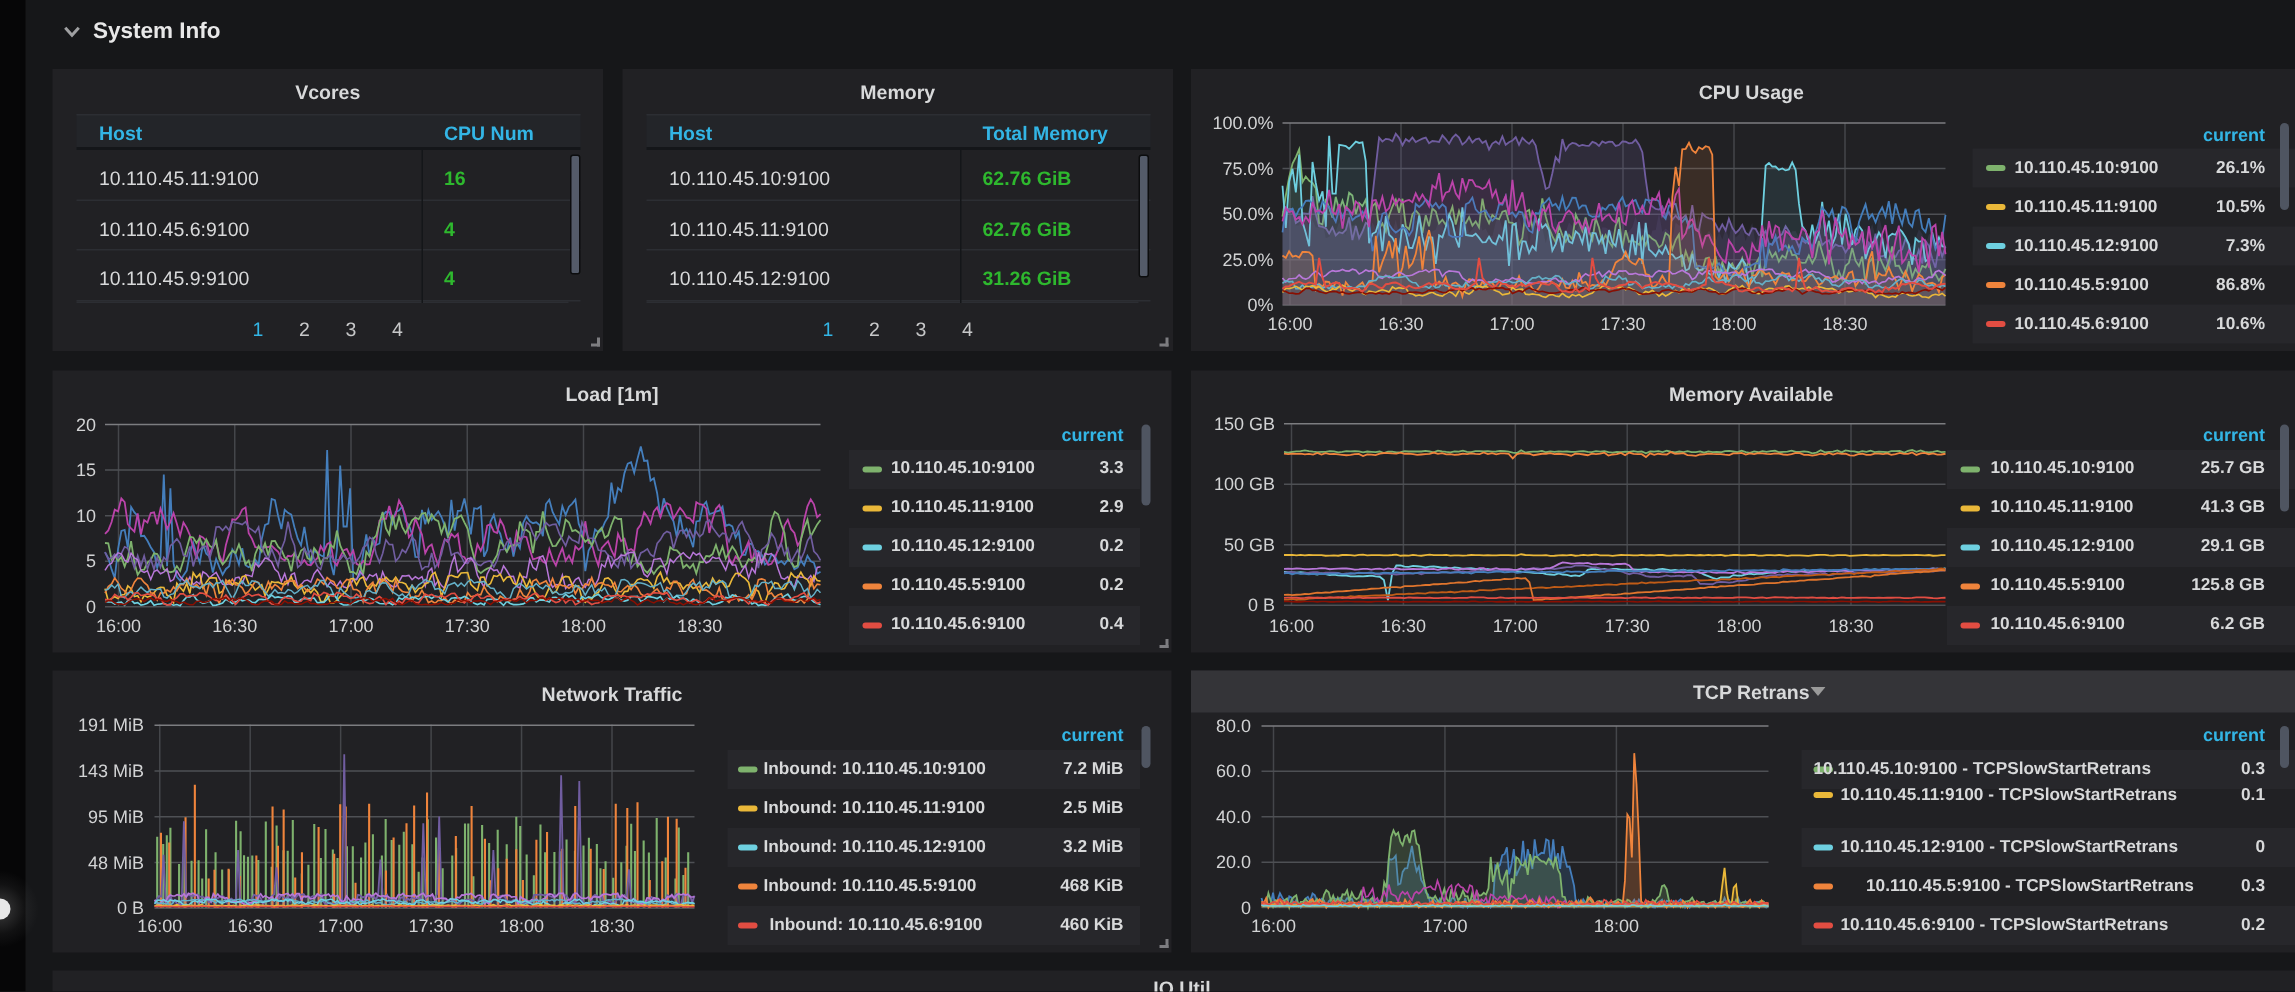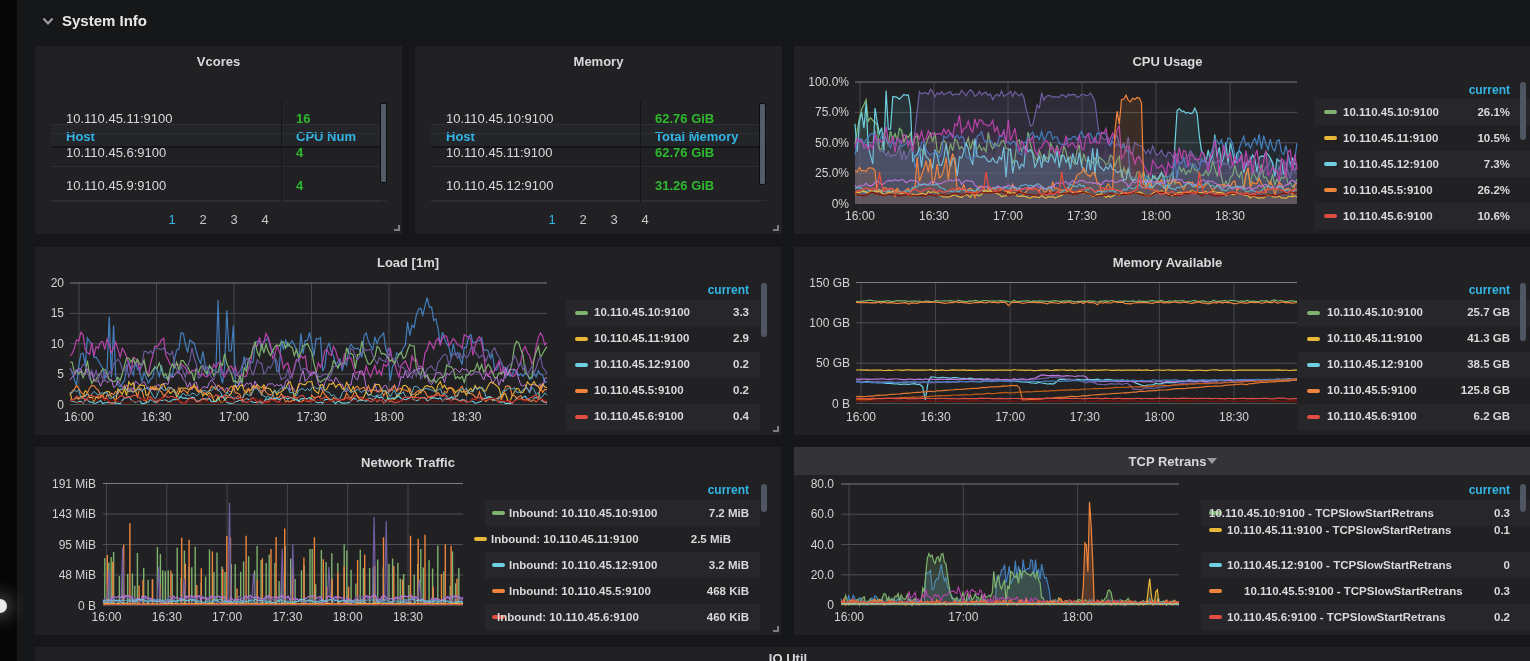--- a/index.html
+++ b/index.html
@@ -4,21 +4,21 @@
 html,body { width:1530px; height:661px; overflow:hidden; background:#161719;
   font-family:"Liberation Sans", sans-serif; position:relative; }
 .strip { position:absolute; left:0; top:0; width:17px; height:661px; background:#060607; }
 .glow { position:absolute; left:-26px; top:580px; width:52px; height:52px; border-radius:50%;
   background:radial-gradient(circle, rgba(200,200,200,0.28) 0%, rgba(120,120,120,0.10) 45%, transparent 70%); }
 .dot { position:absolute; left:-7px; top:599px; width:14px; height:14px; border-radius:50%; background:#e8e8e8; }
 .panel { position:absolute; background:#212124; }
 .ptitle { position:absolute; width:100%; top:8px; text-align:center; font-size:13px; font-weight:bold; color:#d8d9da; }
 .rowhead { position:absolute; left:62px; top:12px; font-size:15px; font-weight:bold; color:#e8e8e8; }
 .chev { position:absolute; left:42px; top:16px; }
-.th { position:absolute; height:24px; background:#232529; border-top:1px solid #2c2e33; border-bottom:2px solid #141619;margin-top:48px; }
+.th { position:absolute; height:24px; background:#232529; border-top:1px solid #2c2e33; border-bottom:2px solid #141619; }
 .thc { position:absolute; top:4px; font-size:13px; font-weight:bold; color:#33b5e5; }
 .tr { position:absolute; height:33.5px; border-bottom:1px solid #2c2e33; }
 .tc { position:absolute; top:11px; font-size:13px; color:#d8d9da; }
 .tcv { position:absolute; top:11px; font-size:13px; font-weight:bold; color:#2eb82e; }
 .pg { position:absolute; width:14px; text-align:center; font-size:13px; color:#c7c8c9; }
 .pg.on { color:#33b5e5; }
 .lg-cur { position:absolute; text-align:right; font-size:12px; font-weight:bold; color:#33b5e5; }
 .lg-row { position:absolute; height:26px; }
 .sw { position:absolute; top:11px; width:13px; height:4px; border-radius:2px; }
 .lg-name { position:absolute; top:6.5px; font-size:11.5px; font-weight:bold; color:#d8d9da; white-space:nowrap; }
@@ -297,21 +297,21 @@
 <span class="lg-val" style="width:195px">10.5%</span>
 </div>
 <div class="lg-row" style="left:1315px;top:151.0px;width:215px;background:#27272b">
 <span class="sw" style="left:9px;background:#6ED0E0"></span>
 <span class="lg-name" style="left:28px">10.110.45.12:9100</span>
 <span class="lg-val" style="width:195px">7.3%</span>
 </div>
 <div class="lg-row" style="left:1315px;top:177.0px;width:215px;background:transparent">
 <span class="sw" style="left:9px;background:#EF843C"></span>
 <span class="lg-name" style="left:28px">10.110.45.5:9100</span>
-<span class="lg-val" style="width:195px">26.2%</span>
+<span class="lg-val" style="width:195px">86.8%</span>
 </div>
 <div class="lg-row" style="left:1315px;top:203.0px;width:215px;background:#27272b">
 <span class="sw" style="left:9px;background:#E24D42"></span>
 <span class="lg-name" style="left:28px">10.110.45.6:9100</span>
 <span class="lg-val" style="width:195px">10.6%</span>
 </div>
 <div class="lg-cur" style="left:566px;top:282.5px;width:183px">current</div>
 <div class="lg-row" style="left:566px;top:299.5px;width:194px;background:#27272b">
 <span class="sw" style="left:9px;background:#7EB26D"></span>
 <span class="lg-name" style="left:28px">10.110.45.10:9100</span>
@@ -344,56 +344,56 @@
 <span class="lg-val" style="width:212px">25.7 GB</span>
 </div>
 <div class="lg-row" style="left:1298px;top:325.5px;width:232px;background:transparent">
 <span class="sw" style="left:9px;background:#EAB839"></span>
 <span class="lg-name" style="left:29px">10.110.45.11:9100</span>
 <span class="lg-val" style="width:212px">41.3 GB</span>
 </div>
 <div class="lg-row" style="left:1298px;top:351.5px;width:232px;background:#27272b">
 <span class="sw" style="left:9px;background:#6ED0E0"></span>
 <span class="lg-name" style="left:29px">10.110.45.12:9100</span>
-<span class="lg-val" style="width:212px">38.5 GB</span>
+<span class="lg-val" style="width:212px">29.1 GB</span>
 </div>
 <div class="lg-row" style="left:1298px;top:377.5px;width:232px;background:transparent">
 <span class="sw" style="left:9px;background:#EF843C"></span>
 <span class="lg-name" style="left:29px">10.110.45.5:9100</span>
 <span class="lg-val" style="width:212px">125.8 GB</span>
 </div>
 <div class="lg-row" style="left:1298px;top:403.5px;width:232px;background:#27272b">
 <span class="sw" style="left:9px;background:#E24D42"></span>
 <span class="lg-name" style="left:29px">10.110.45.6:9100</span>
 <span class="lg-val" style="width:212px">6.2 GB</span>
 </div>
 <div class="lg-cur" style="left:485px;top:482.5px;width:264px">current</div>
 <div class="lg-row" style="left:485px;top:500.0px;width:275px;background:#27272b">
 <span class="sw" style="left:7px;background:#7EB26D"></span>
 <span class="lg-name" style="left:24px">Inbound: 10.110.45.10:9100</span>
 <span class="lg-val" style="width:264px">7.2 MiB</span>
 </div>
-<div class="lg-row" style="left:467px;top:526.0px;width:275px;background:transparent">
+<div class="lg-row" style="left:485px;top:526.0px;width:275px;background:transparent">
 <span class="sw" style="left:7px;background:#EAB839"></span>
 <span class="lg-name" style="left:24px">Inbound: 10.110.45.11:9100</span>
 <span class="lg-val" style="width:264px">2.5 MiB</span>
 </div>
 <div class="lg-row" style="left:485px;top:552.0px;width:275px;background:#27272b">
 <span class="sw" style="left:7px;background:#6ED0E0"></span>
 <span class="lg-name" style="left:24px">Inbound: 10.110.45.12:9100</span>
 <span class="lg-val" style="width:264px">3.2 MiB</span>
 </div>
 <div class="lg-row" style="left:485px;top:578.0px;width:275px;background:transparent">
 <span class="sw" style="left:7px;background:#EF843C"></span>
 <span class="lg-name" style="left:24px">Inbound: 10.110.45.5:9100</span>
 <span class="lg-val" style="width:264px">468 KiB</span>
 </div>
 <div class="lg-row" style="left:485px;top:604.0px;width:275px;background:#27272b">
 <span class="sw" style="left:7px;background:#E24D42"></span>
-<span class="lg-name" style="left:12px">Inbound: 10.110.45.6:9100</span>
+<span class="lg-name" style="left:28px">Inbound: 10.110.45.6:9100</span>
 <span class="lg-val" style="width:264px">460 KiB</span>
 </div>
 <div class="lg-cur" style="left:1201px;top:482.5px;width:309px">current</div>
 <div class="lg-row" style="left:1201px;top:500.0px;width:329px;background:#27272b">
 <span class="sw" style="left:8px;background:#7EB26D"></span>
 <span class="lg-name" style="left:8px">10.110.45.10:9100 - TCPSlowStartRetrans</span>
 <span class="lg-val" style="width:309px">0.3</span>
 </div>
 <div class="lg-row" style="left:1201px;top:517px;width:329px;background:transparent">
 <span class="sw" style="left:8px;background:#EAB839"></span>

